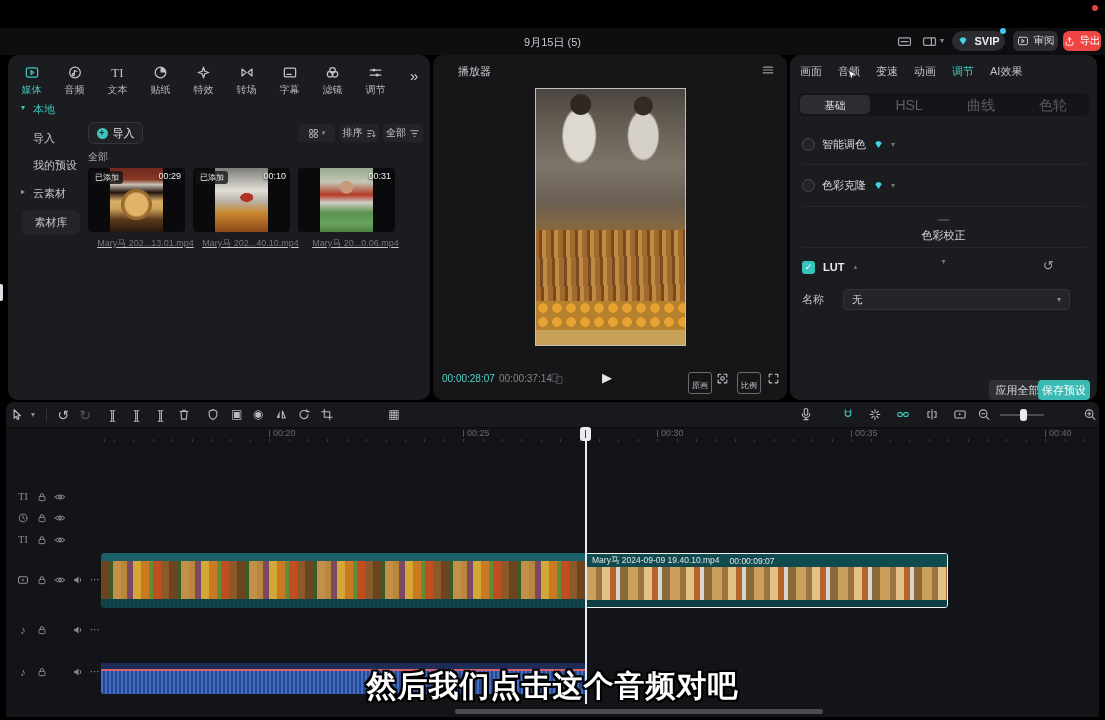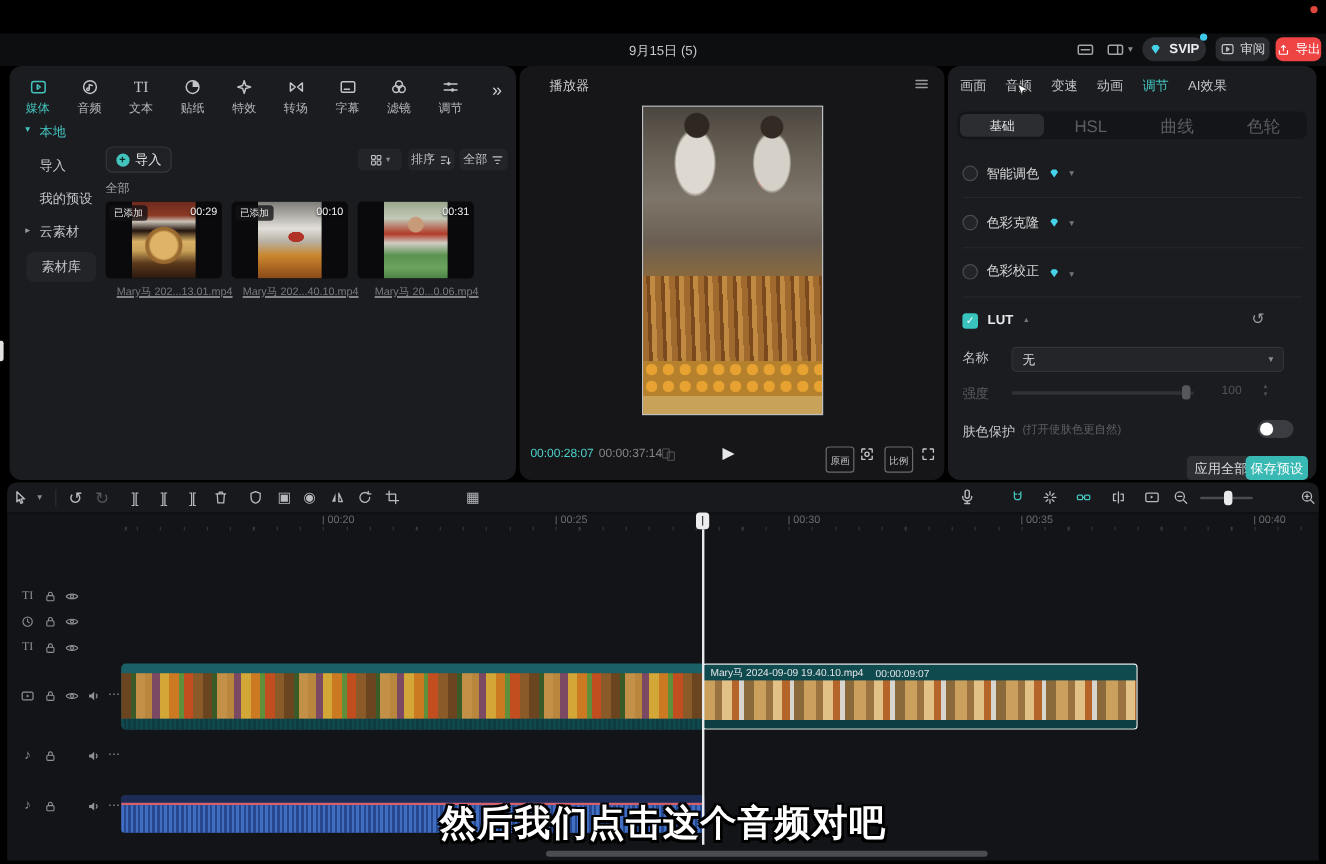--- a/index.html
+++ b/index.html
@@ -428,21 +428,21 @@
     <div class="hr" style="top:109px;"></div>
     <div class="abs" style="left:12px;top:123px;width:283px;height:14px;display:flex;align-items:center;gap:7px;">
       <span class="toggle-circle"></span>
       <span class="row-label">色彩克隆</span>
       <svg class="ic" style="width:11px;height:11px;color:#46d2e8;">
           <use href="#i-gem"></use>
         </svg>
       <span style="font-size:8px;color:#73747a;">▾</span>
     </div>
     <div class="hr" style="top:151px;"></div>
-    <div class="abs" style="left:12px;top:164px;width:283px;height:14px;display:flex;align-items:flex-end;gap:7px;">
+    <div class="abs" style="left:12px;top:164px;width:283px;height:14px;display:flex;align-items:center;gap:7px;flex-direction:column;">
       <span class="toggle-circle"></span>
       <span class="row-label">色彩校正</span>
       <svg class="ic" style="width:11px;height:11px;color:#46d2e8;">
           <use href="#i-gem"></use>
         </svg>
       <span style="font-size:8px;color:#73747a;">▾</span>
     </div>
     <div class="hr" style="top:192px;"></div>
 
     <div class="abs" style="left:12px;top:205px;width:283px;height:14px;display:flex;align-items:center;gap:8px;">
@@ -453,35 +453,21 @@
     <span class="abs" style="left:253px;top:203px;font-size:13px;color:#9b9c9f;">↺</span>
 
     <div class="abs" style="left:12px;top:234px;width:283px;height:21px;">
       <span style="font-size:11px;color:#c2c3c6;line-height:21px;">名称</span>
       <div class="selbox" style="left:41px;top:0;width:227px;height:21px;">
         <span>无</span>
         <span style="font-size:8px;color:#8b8c90;">▾</span>
       </div>
     </div>
 
-    <div class="abs" style="left:12px;top:264px;width:283px;height:16px;opacity:.5;">
-      <span style="font-size:11px;color:#9a9b9f;">强度</span>
-      <div style="position:absolute;left:41px;top:7px;width:152px;height:3px;border-radius:2px;background:#46474b;"></div>
-      <div style="position:absolute;left:183px;top:2px;width:7px;height:12px;border-radius:3px;background:#919296;"></div>
-      <span style="position:absolute;left:216px;top:1px;font-size:10px;color:#8a8b8f;">100</span>
-      <span style="position:absolute;left:250px;top:0;font-size:5px;color:#8a8b8f;line-height:7px;"><span>▲</span><br><span>▼</span></span>
-    </div>
-
-    <div class="abs" style="left:12px;top:295px;width:283px;height:15px;">
-      <span style="font-size:11px;color:#c6c7ca;">肤色保护</span>
-      <span style="position:absolute;left:50px;top:2px;font-size:9.5px;color:#5e5f64;">(打开使肤色更自然)</span>
-      <div style="position:absolute;left:246px;top:0;width:30px;height:15px;border-radius:8px;background:#3b3c41;">
-        <div style="position:absolute;left:2px;top:2px;width:11px;height:11px;border-radius:50%;background:#fff;"></div>
-      </div>
-    </div>
+
 
     <div class="btn" style="left:185px;top:325px;width:57px;background:#2e2f33;color:#d8d9db;margin-left:14px;">
       <span>应用全部</span>
     </div>
     <div class="btn" style="left:248px;top:325px;width:52px;background:#39b9b3;color:#fff;">
       <span>保存预设</span>
     </div>
   </div>
 
   <div class="card" style="left:6px;top:402px;width:1093px;height:315px;background:#131417;border-radius:8px 8px 0 0;">

